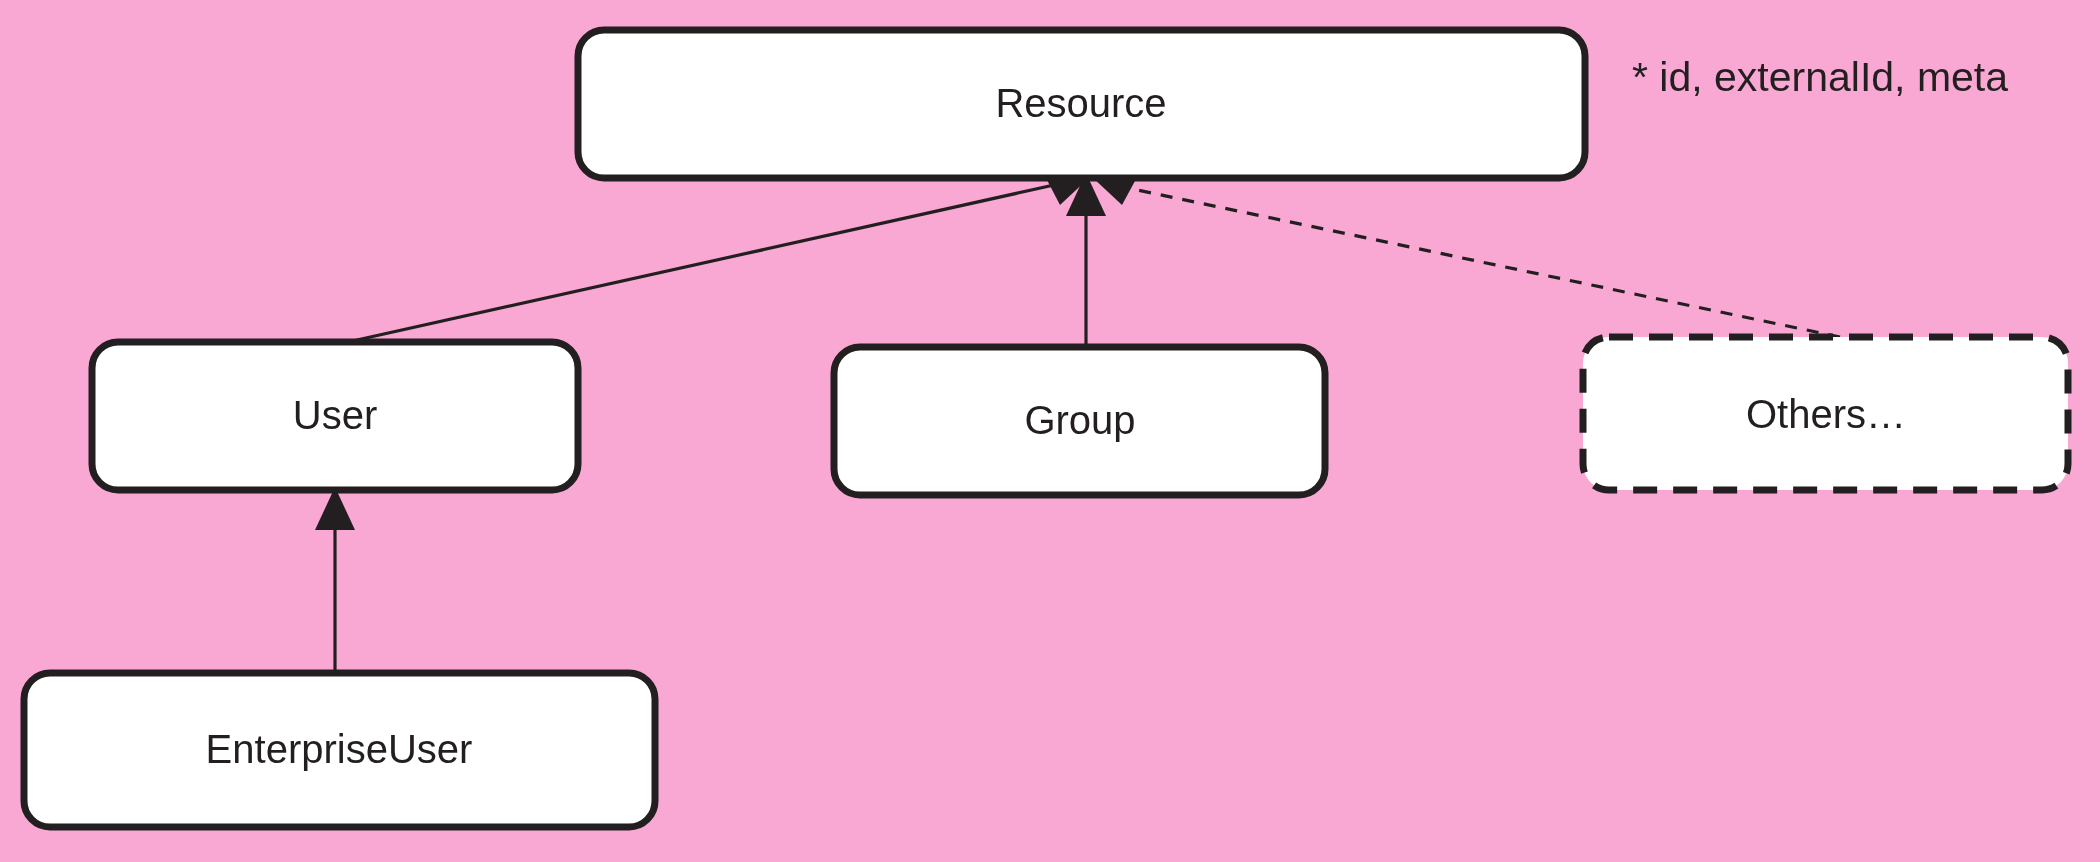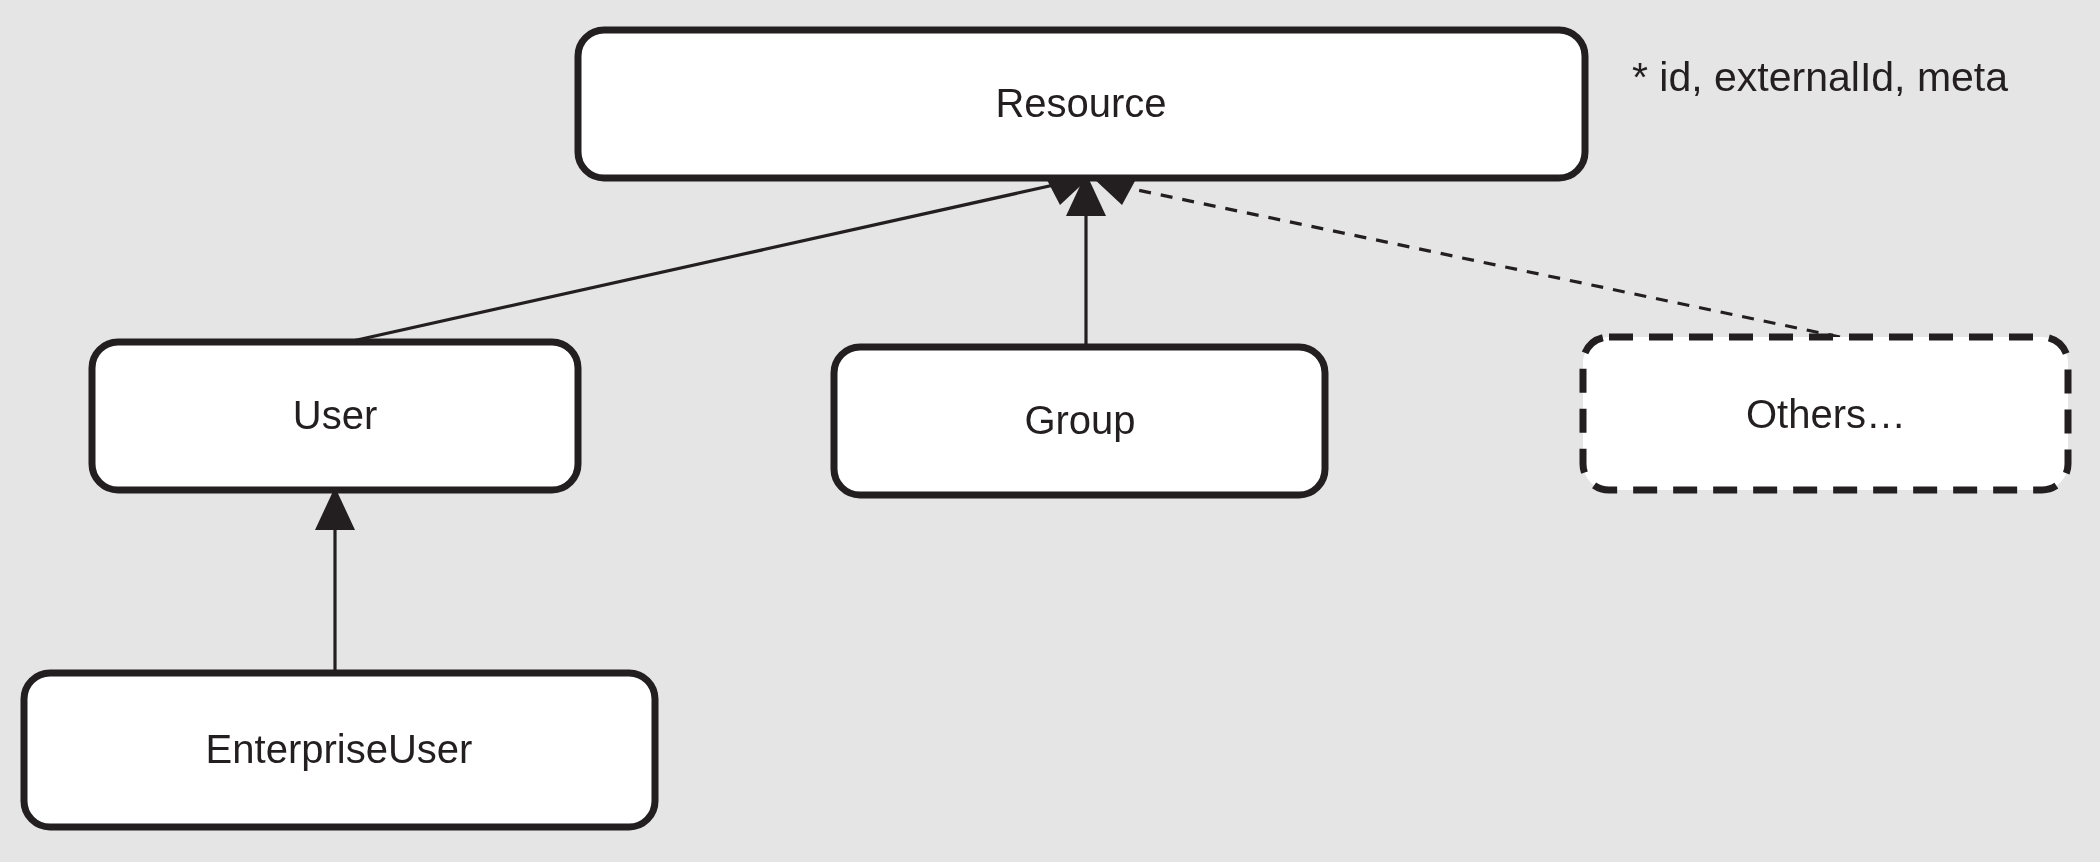--- a/index.html
+++ b/index.html
@@ -8,21 +8,21 @@
     padding: 0;
     background: #ffffff;
   }
   body {
     font-family: "Liberation Sans", sans-serif;
   }
   #canvas {
     position: relative;
     width: 2100px;
     height: 862px;
-    background: #e5e5e5;
+    background: #f9a8d4;
     overflow: hidden;
   }
   #diagram-svg {
     position: absolute;
     left: 0;
     top: 0;
     width: 2100px;
     height: 862px;
     display: block;
   }

